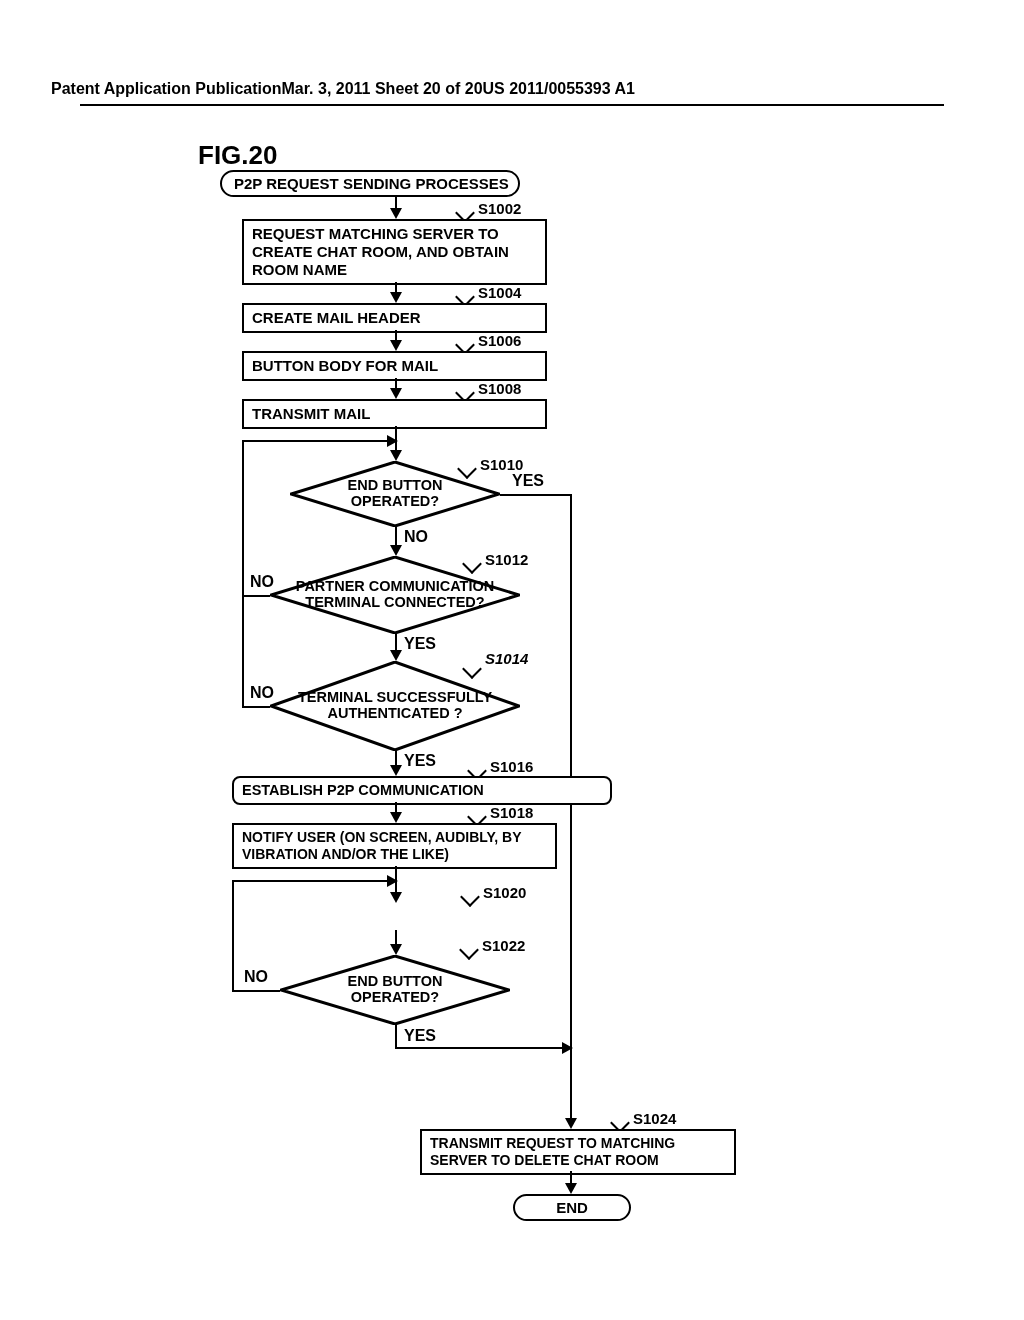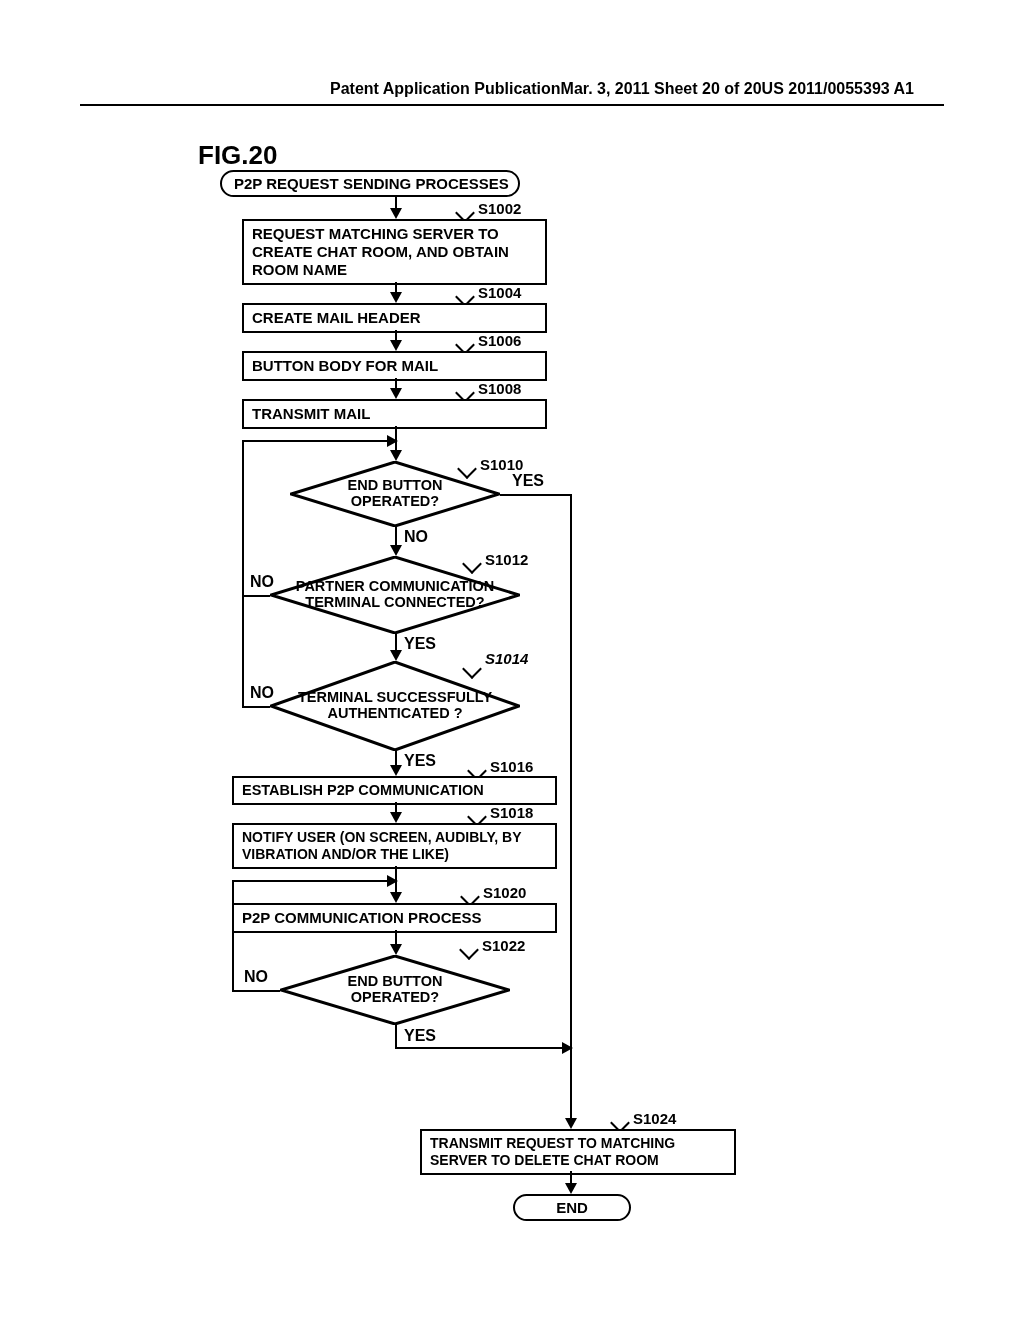--- a/index.html
+++ b/index.html
@@ -6,23 +6,23 @@
   body {
     background: #fff;
     font-family: Arial, Helvetica, sans-serif;
     width: 1024px;
     height: 1320px;
     position: relative;
   }
   .header-row {
     position: absolute;
     top: 80px; left: 0; right: 0;
-    padding: 0 110px;
+    padding: 0 51px;
     display: flex;
-    justify-content: flex-end;
+    justify-content: flex-start;
     font-weight: bold;
     font-size: 16px;
   }
   .header-rule {
     position: absolute;
     top: 104px; left: 80px; right: 80px;
     border-top: 2px solid #000;
   }
   .figlabel {
     position: absolute;
@@ -170,37 +170,36 @@
   <div class="hline" style="left:42px; top:536px; width:28px;"></div>
   <div class="vline" style="left:42px; top:450px; height:86px;"></div>
   <div class="labeltxt" style="left:50px; top:514px;">NO</div>
 
   <div class="vline" style="left:195px; top:581px; height:18px;"></div>
   <div class="labeltxt" style="left:204px; top:582px;">YES</div>
   <div class="arrowhead" style="left:190px; top:595px;"></div>
 
   <div class="tick" style="left:270px; top:594px;"></div>
   <div class="labeltxt step" style="left:290px; top:588px;">S1016</div>
-  <div class="box center" style="left:32px; top:606px; width:325px; font-size:14.5px;">ESTABLISH P2P COMMUNICATION</div>
+  <div class="box center" style="left:32px; top:606px; width:380px; font-size:14.5px;border-radius:8px;">ESTABLISH P2P COMMUNICATION</div>
   <div class="vline" style="left:195px; top:632px; height:14px;"></div>
   <div class="arrowhead" style="left:190px; top:642px;"></div>
 
   <div class="tick" style="left:270px; top:640px;"></div>
   <div class="labeltxt step" style="left:290px; top:634px;">S1018</div>
   <div class="box" style="left:32px; top:653px; width:325px; font-size:14px;">NOTIFY USER (ON SCREEN, AUDIBLY, BY VIBRATION AND/OR THE LIKE)</div>
 
   <div class="vline" style="left:195px; top:696px; height:30px;"></div>
   <div class="hline" style="left:32px; top:710px; width:164px;"></div>
   <div class="vline" style="left:32px; top:710px; height:112px;"></div>
   <div class="arrowhead right" style="left:187px; top:705px;"></div>
   <div class="arrowhead" style="left:190px; top:722px;"></div>
 
   <div class="tick" style="left:263px; top:720px;"></div>
   <div class="labeltxt step" style="left:283px; top:714px;">S1020</div>
-  <div class="box center" style="left:32px; top:733px; width:325px;">P2P COMMUNICATION PROCESS</div>
   <div class="vline" style="left:195px; top:760px; height:18px;"></div>
   <div class="arrowhead" style="left:190px; top:774px;"></div>
 
   <div class="tick" style="left:262px; top:773px;"></div>
   <div class="labeltxt step" style="left:282px; top:767px;">S1022</div>
   <div class="diamond-wrap" style="left:80px; top:785px; width:230px; height:70px;">
     <div class="diamond">
         <svg viewBox="0 0 230 70" preserveAspectRatio="none">
           <polygon points="115,1 229,35 115,69 1,35" fill="#fff" stroke="#000" stroke-width="3"></polygon>
         </svg>

